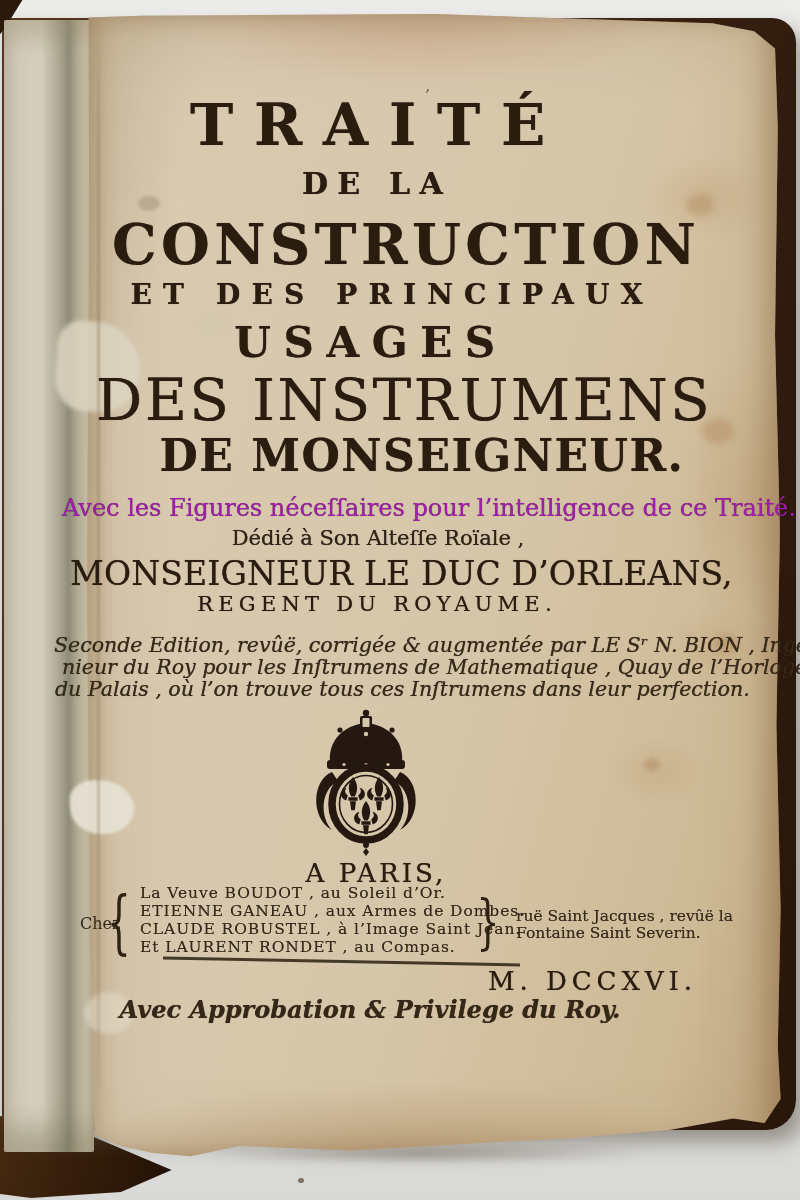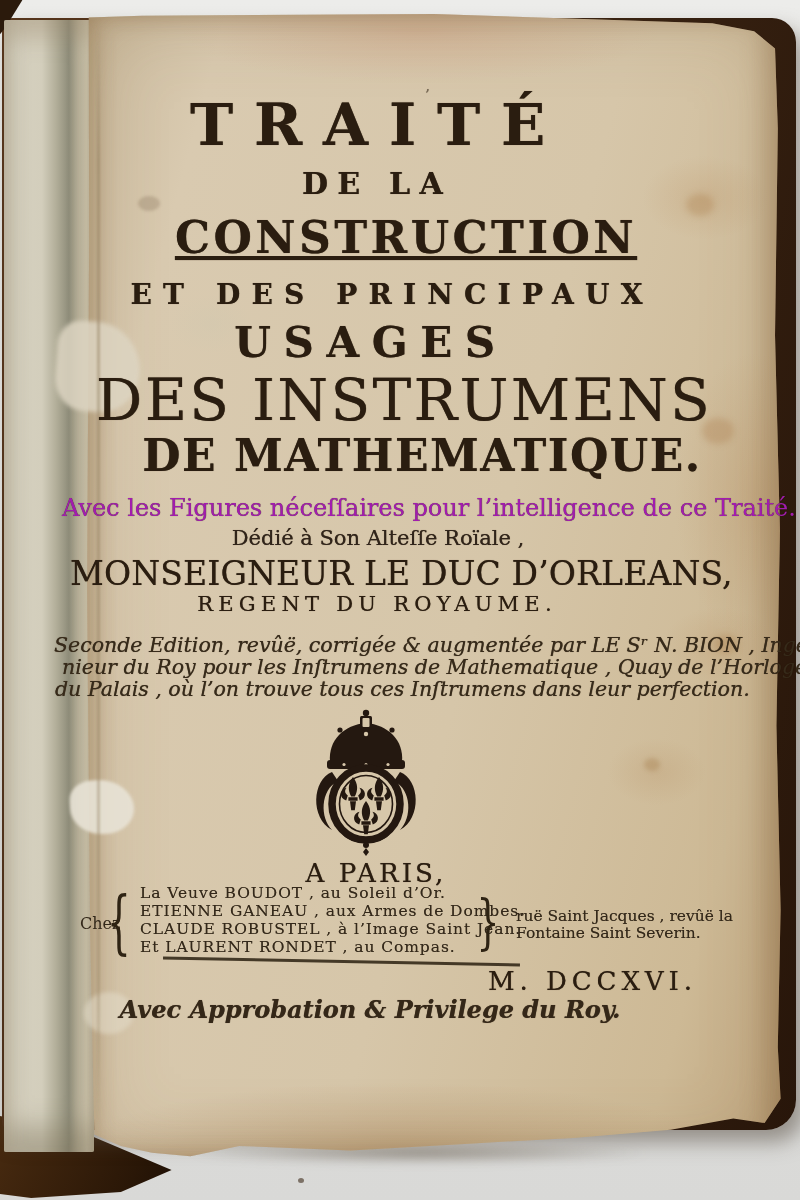--- a/index.html
+++ b/index.html
@@ -60,21 +60,21 @@
   .fox5{left:138px;top:196px;width:22px;height:15px;background:rgba(100,78,55,.22);filter:blur(1.5px);}
   .crease{left:97px;top:24px;width:3px;height:1120px;background:linear-gradient(180deg,rgba(145,128,98,.0),rgba(140,120,88,.45) 12%,rgba(140,120,88,.35) 85%,rgba(140,120,88,0));filter:blur(1px);}
 
   
   .print{left:60px;top:0;width:650px;height:1200px;color:#2a1d10;}
   .line{position:absolute;left:0;width:100%;text-align:center;line-height:1;white-space:nowrap;
     text-shadow:0 0 .7px rgba(43,29,12,.6),.3px .3px 0 rgba(43,29,12,.35);}
   .l-mark{top:88px;font-size:15px;opacity:.55;transform:translateX(42px);}
   .l-traite {top:96px;font-size:58px;font-weight:700;letter-spacing:.36em;transform:translateX(-7px);}
   .l-dela   {top:169px;font-size:30px;font-weight:700;letter-spacing:.31em;transform:translateX(-8px);}
-  .l-constr {top:216px;font-size:44px;font-weight:700;letter-spacing:.08em;transform:translateX(21px);text-decoration:underline;}
+  .l-constr {top:216px;font-size:56px;font-weight:700;letter-spacing:.08em;transform:translateX(21px);}
   .l-princ  {top:281px;font-size:28px;font-weight:700;letter-spacing:.40em;transform:translateX(7px);}
   .l-usages {top:322px;font-size:42px;font-weight:700;letter-spacing:.30em;transform:translateX(-14px);}
   .l-instr  {top:371px;font-size:58px;font-weight:400;letter-spacing:.04em;transform:translateX(19px);}
   .l-math   {top:434px;font-size:44px;font-weight:700;letter-spacing:.035em;transform:translateX(37px);}
   .l-fig    {top:496px;font-size:24px;color:#a21caf;transform:translateX(2px);}
   .l-ded1   {top:528px;font-size:21px;color:#30241a;transform:translateX(-7px);}
   .l-ded2   {top:557px;font-size:33px;letter-spacing:.005em;transform:translateX(10px);}
   .l-ded3   {top:594px;font-size:21px;letter-spacing:.25em;transform:translateX(-8px);}
   .l-ed1{top:635px;font-size:20.5px;font-style:italic;color:#362a1a;transform:translateX(-6px);}
   .l-ed2{top:657px;font-size:20.5px;font-style:italic;color:#362a1a;transform:translateX(2px);}
@@ -122,21 +122,21 @@
   <div class="abs crease"></div>
 
   <div class="abs print">
     <div class="line l-mark">ʼ</div>
     <div class="line l-traite">TRAITÉ</div>
     <div class="line l-dela">DE LA</div>
     <div class="line l-constr">CONSTRUCTION</div>
     <div class="line l-princ">ET DES PRINCIPAUX</div>
     <div class="line l-usages">USAGES</div>
     <div class="line l-instr">DES INSTRUMENS</div>
-    <div class="line l-math">DE MATHEMATIQUE.</div>
+    <div class="line l-math">DE MONSEIGNEUR.</div>
     <div class="line l-fig">Avec les Figures néceſſaires pour l’intelligence de ce Traité.</div>
     <div class="line l-ded1">Dédié à Son Alteſſe Roïale ,</div>
     <div class="line l-ded2">MONSEIGNEUR LE DUC D’ORLEANS,</div>
     <div class="line l-ded3">REGENT DU ROYAUME.</div>
     <div class="line l-ed1">Seconde Edition, revûë, corrigée &amp; augmentée par LE Sʳ N. BION , Inge-</div>
     <div class="line l-ed2">nieur du Roy pour les Inſtrumens de Mathematique , Quay de l’Horloge</div>
     <div class="line l-ed3">du Palais , où l’on trouve tous ces Inſtrumens dans leur perfection.</div>
 
     <svg class="crest" viewBox="0 0 112 148" aria-label="" role="img">
       <defs>

